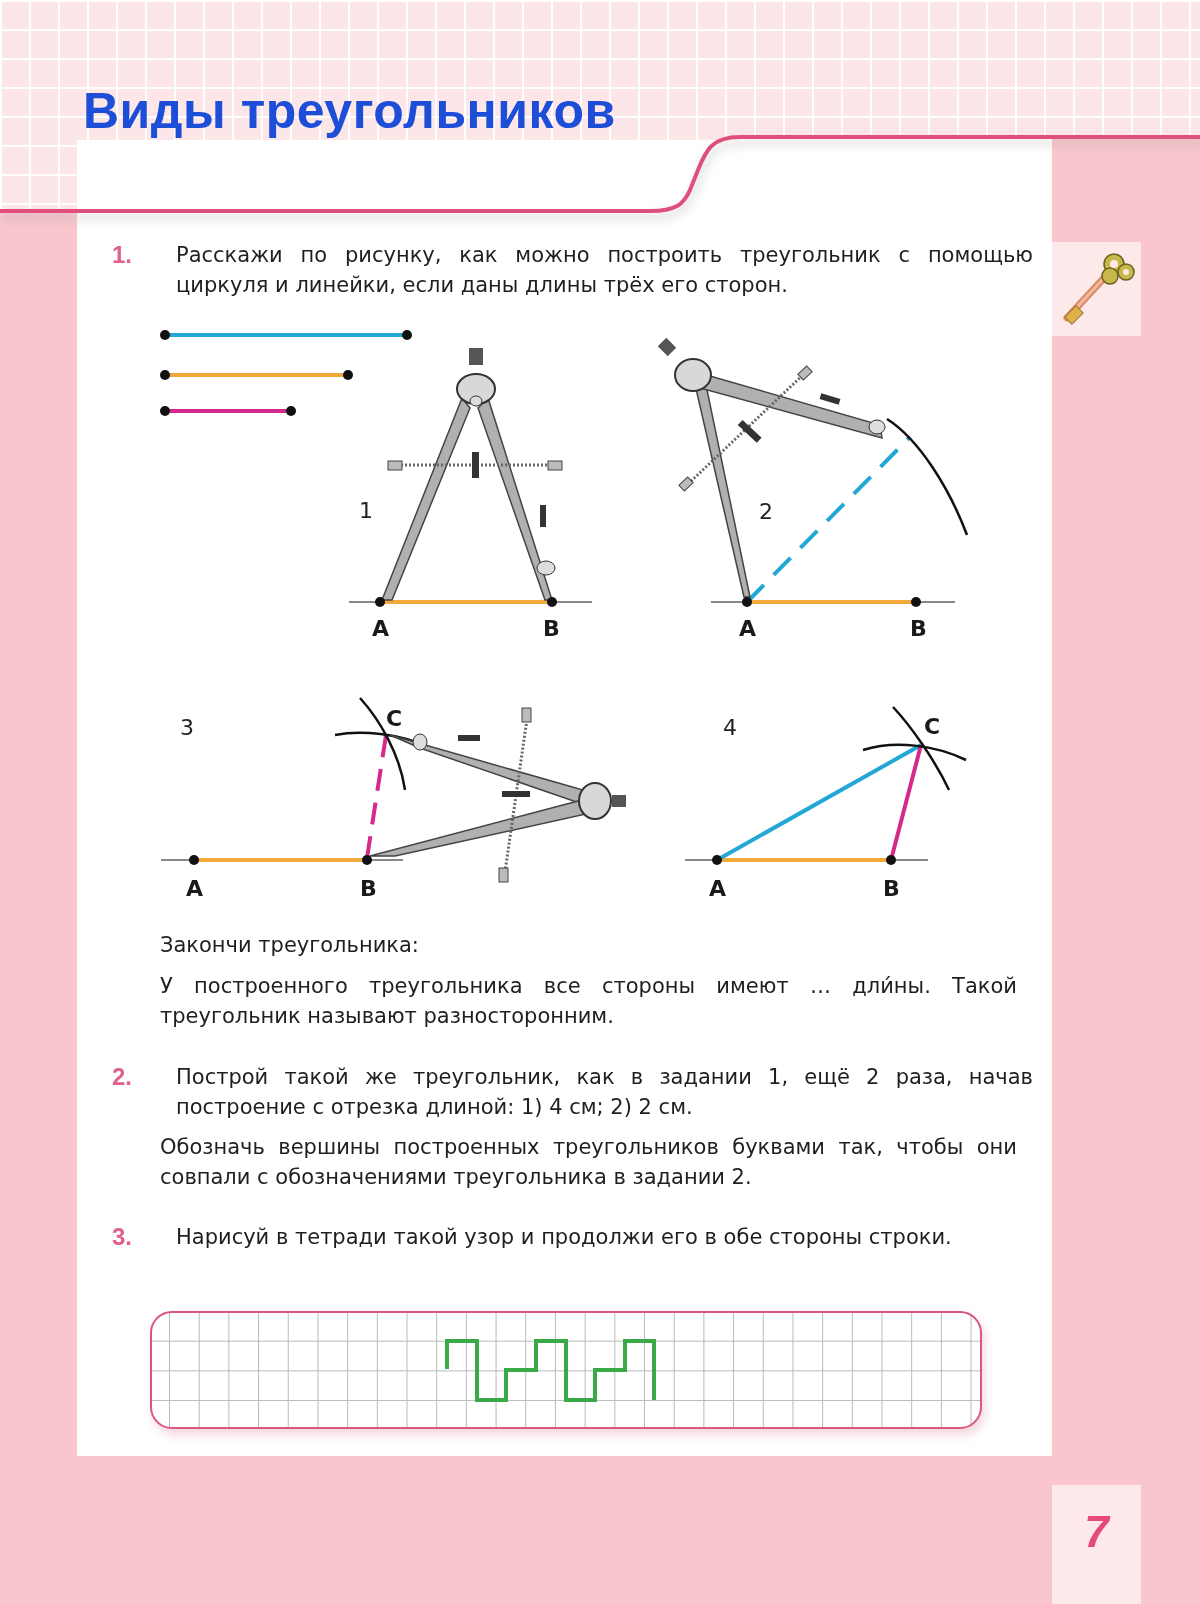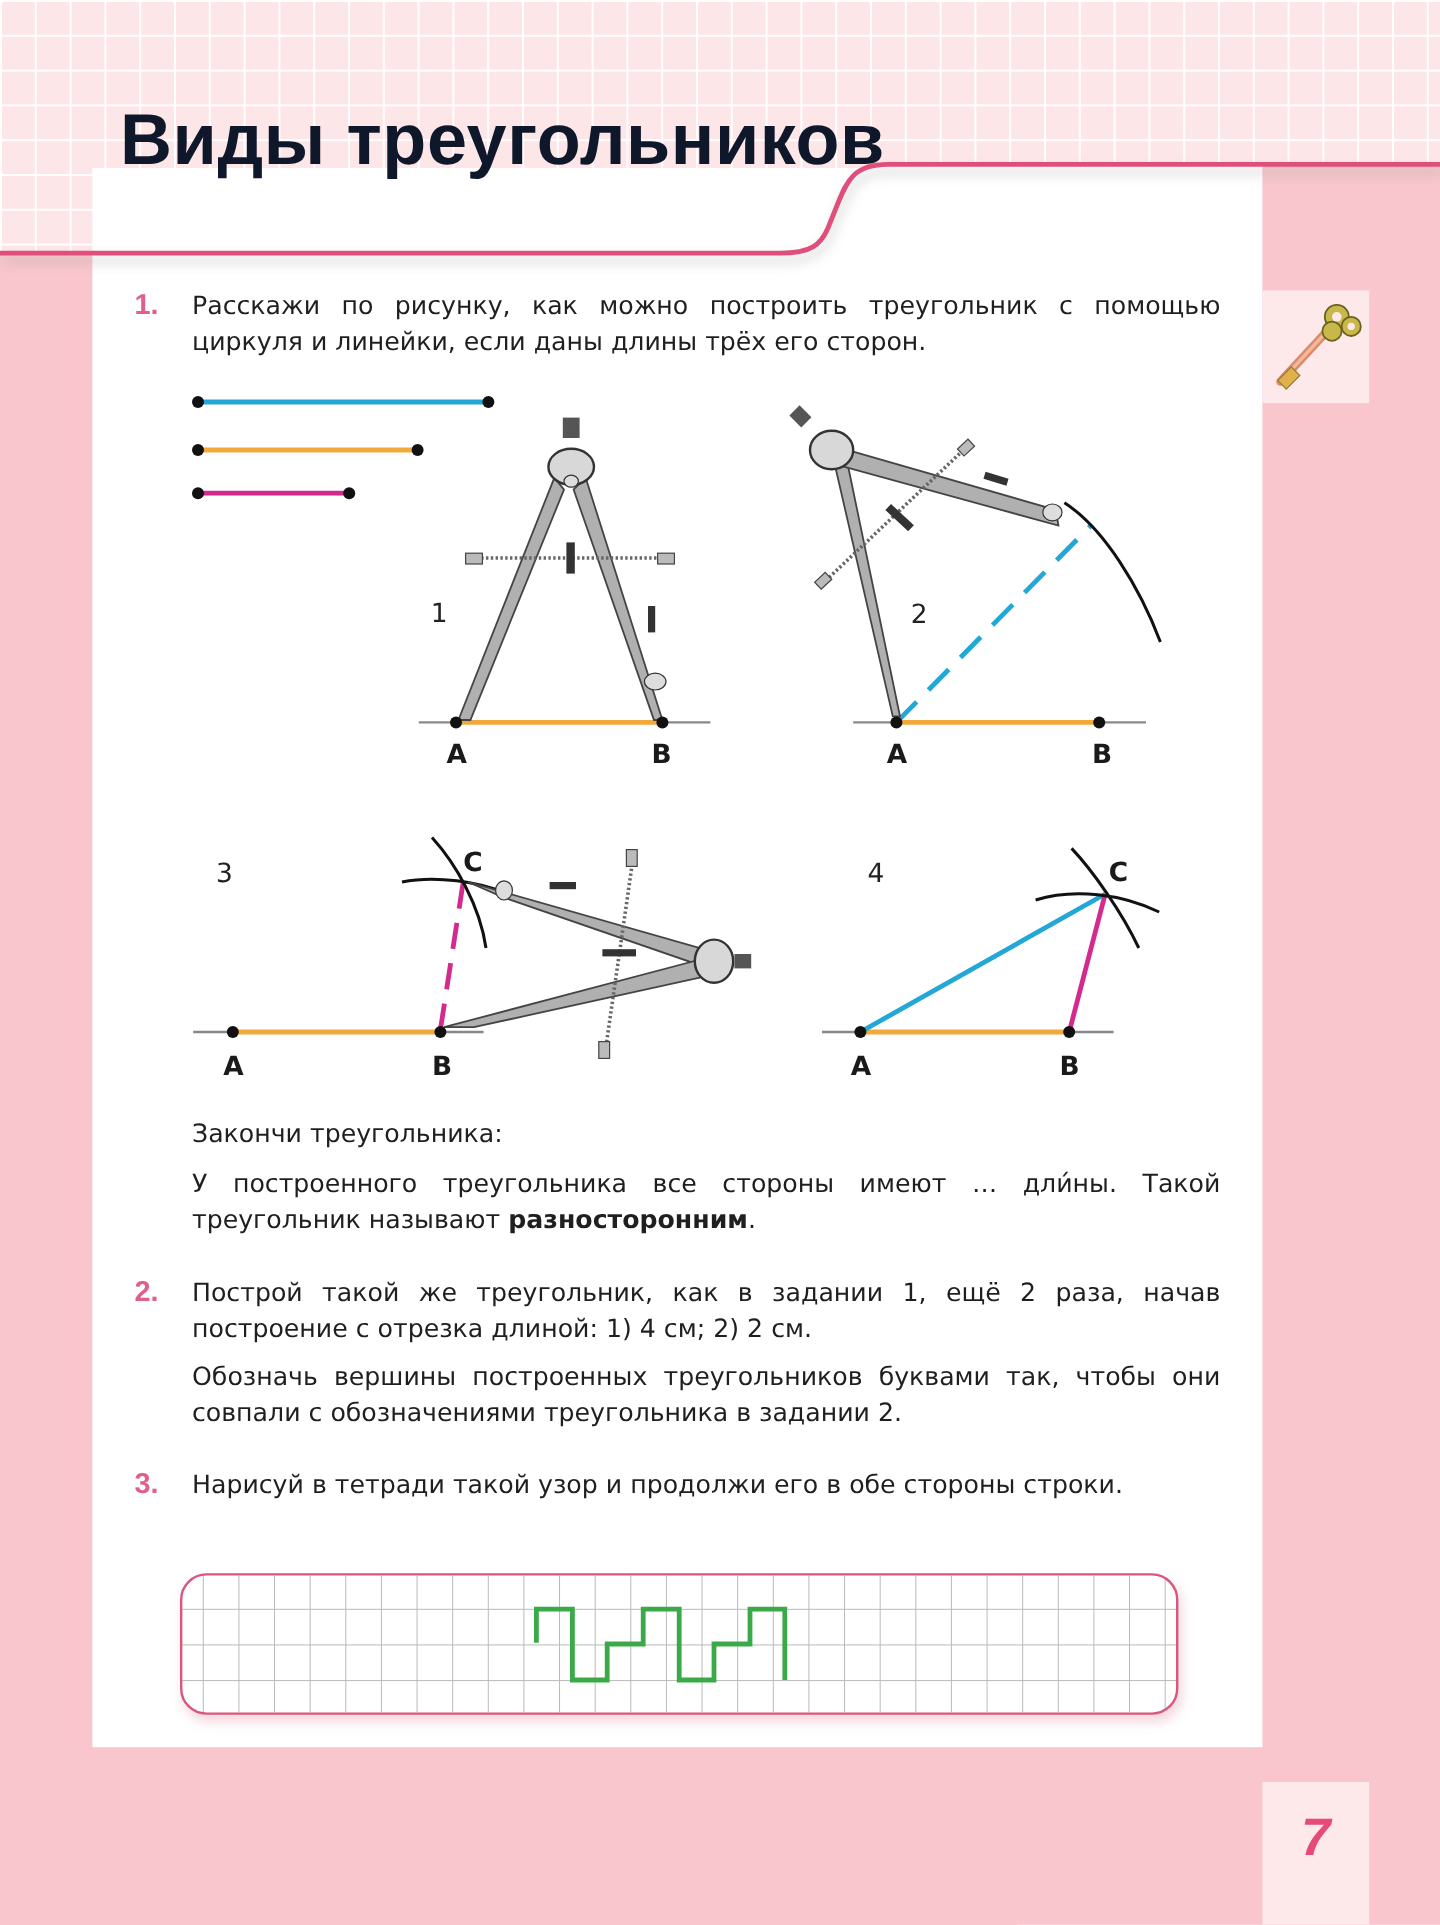--- a/index.html
+++ b/index.html
@@ -16,61 +16,61 @@
       linear-gradient(to right, rgba(255,255,255,0.95) 2px, transparent 2px),
       linear-gradient(to bottom, rgba(255,255,255,0.95) 2px, transparent 2px);
     background-size: 29px 29px;
   }
   .content-panel {
     position: absolute; left: 77px; top: 140px; width: 975px; height: 1316px;
     background: #ffffff;
   }
   .header-svg { position: absolute; left: 0; top: 0; }
   .title {
-    position: absolute; left: 100px; top: 82px;
+    position: absolute; left: 83px; top: 82px;
     font-family: "Liberation Sans", sans-serif; font-weight: bold;
-    font-size: 60px; color: #0f172a; letter-spacing: 0.5px;
+    font-size: 50px; color: #1d4ed8; letter-spacing: 0.5px;
   }
   .key-box {
     position: absolute; left: 1052px; top: 242px; width: 89px; height: 94px;
     background: #fde8ea;
   }
   .page-num-box {
     position: absolute; left: 1052px; top: 1485px; width: 89px; height: 119px;
     background: #fde8ea;
   }
   .page-num {
     position: absolute; left: 0; top: 22px; width: 89px; text-align: center;
     font-family: "Liberation Sans", sans-serif; font-weight: bold; font-style: italic;
     font-size: 44px; color: #e54a78;
   }
   .task { position: absolute; left: 112px; width: 905px; font-size: 21px; line-height: 30px; }
   .task-num {
     position: absolute; left: 0; top: 0; font-weight: bold; color: #e0608a;
     font-size: 24px; font-family: "Liberation Sans", sans-serif;
   }
-  .task-text { position: absolute; left: 48px; top: 0; width: 857px; text-align: justify; }
+  .task-text { position: absolute; left: 64px; top: 0; width: 857px; text-align: justify; }
   .para { position: absolute; left: 160px; width: 857px; font-size: 21px; line-height: 30px; text-align: justify; }
   .figures { position: absolute; left: 0; top: 0; }
   .fig-label { font-family: "DejaVu Sans", sans-serif; font-size: 22px; fill: #222; }
   .pt-label { font-family: "DejaVu Sans", sans-serif; font-weight: bold; font-size: 22px; fill: #1a1a1a; }
   .pattern-box {
     position: absolute; left: 150px; top: 1311px; width: 828px; height: 114px;
     border: 2px solid #d9577d; border-radius: 22px;
     background-color: #fff;
     background-image:
       linear-gradient(to right, #b9b9b9 1px, transparent 1px),
       linear-gradient(to bottom, #b9b9b9 1px, transparent 1px);
     background-size: 29.7px 29.7px;
     background-position: 17px -2px;
     box-shadow: 3px 6px 10px rgba(220,140,160,0.35);
     overflow: hidden;
   }
   .pattern-svg { position: absolute; left: 0; top: 0; }
-  b.bold { font-weight: bold; }
+  b.bold { font-weight: normal; }
 </style>
 </head>
 <body>
 
 <div class="header-grid"></div>
 <div class="content-panel"></div>
 
 <svg class="header-svg" width="1200" height="240">
   <defs>
     <filter id="sh" x="-5%" y="-20%" width="110%" height="160%">

